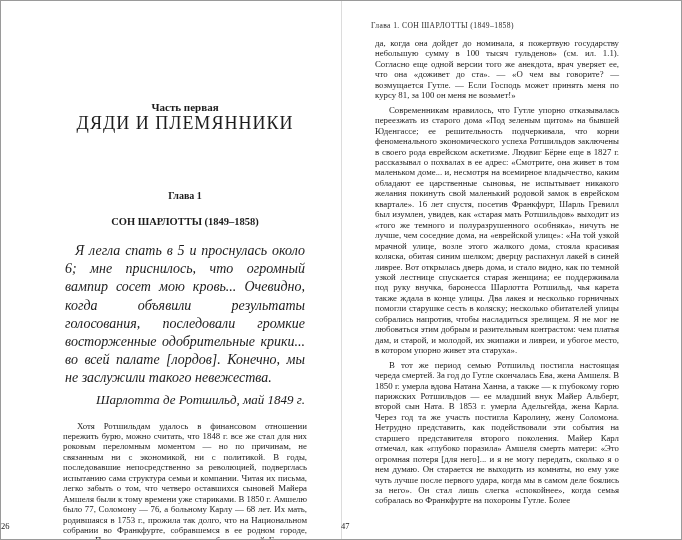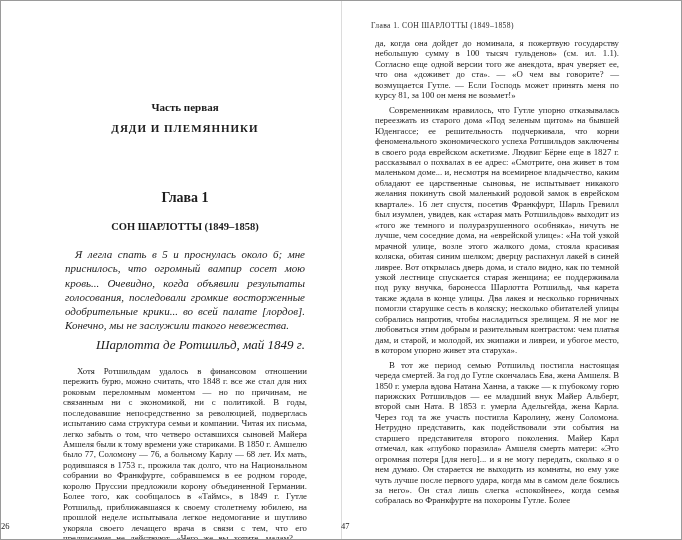--- a/index.html
+++ b/index.html
@@ -18,28 +18,28 @@
   .page.left{padding:22px 30px 26px 58px;}
   .page.right{padding:20px 58px 26px 30px;}
 
   .running-header{
     text-align:left;font-size:7.6px;letter-spacing:0.4px;
     color:#2a2a2a;margin-bottom:8px;
   }
 
   .part-heading{text-align:center;margin-top:78px;}
   .part-label{font-weight:bold;font-size:11px;}
-  .part-title{font-weight:bold;font-size:11px;letter-spacing:1px;margin-top:9px;}
+  .part-title{font-weight:normal;font-size:18px;letter-spacing:1px;}
 
   .chapter-heading{text-align:center;margin-top:56px;}
-  .chapter-label{font-weight:bold;font-size:14px;}
+  .chapter-label{font-weight:bold;font-size:10px;}
   .chapter-title{font-weight:bold;font-size:10.5px;margin-top:15px;}
 
   .epigraph{
-    margin:15px 6px 0 6px;font-style:italic;font-size:11px;
+    margin:15px 6px 0 6px;font-style:italic;font-size:14px;
     line-height:1.3;text-align:justify;text-indent:10px;
   }
   .epigraph-attribution{
     margin:4px 6px 0 6px;font-style:italic;font-size:13px;
     text-align:right;
   }
 
   .body-text{margin-top:13px;font-size:8.8px;line-height:10.45px;text-align:justify;}
   .page.right .body-text{margin-top:0;}
   .para{margin:4px;text-indent:14px;}

